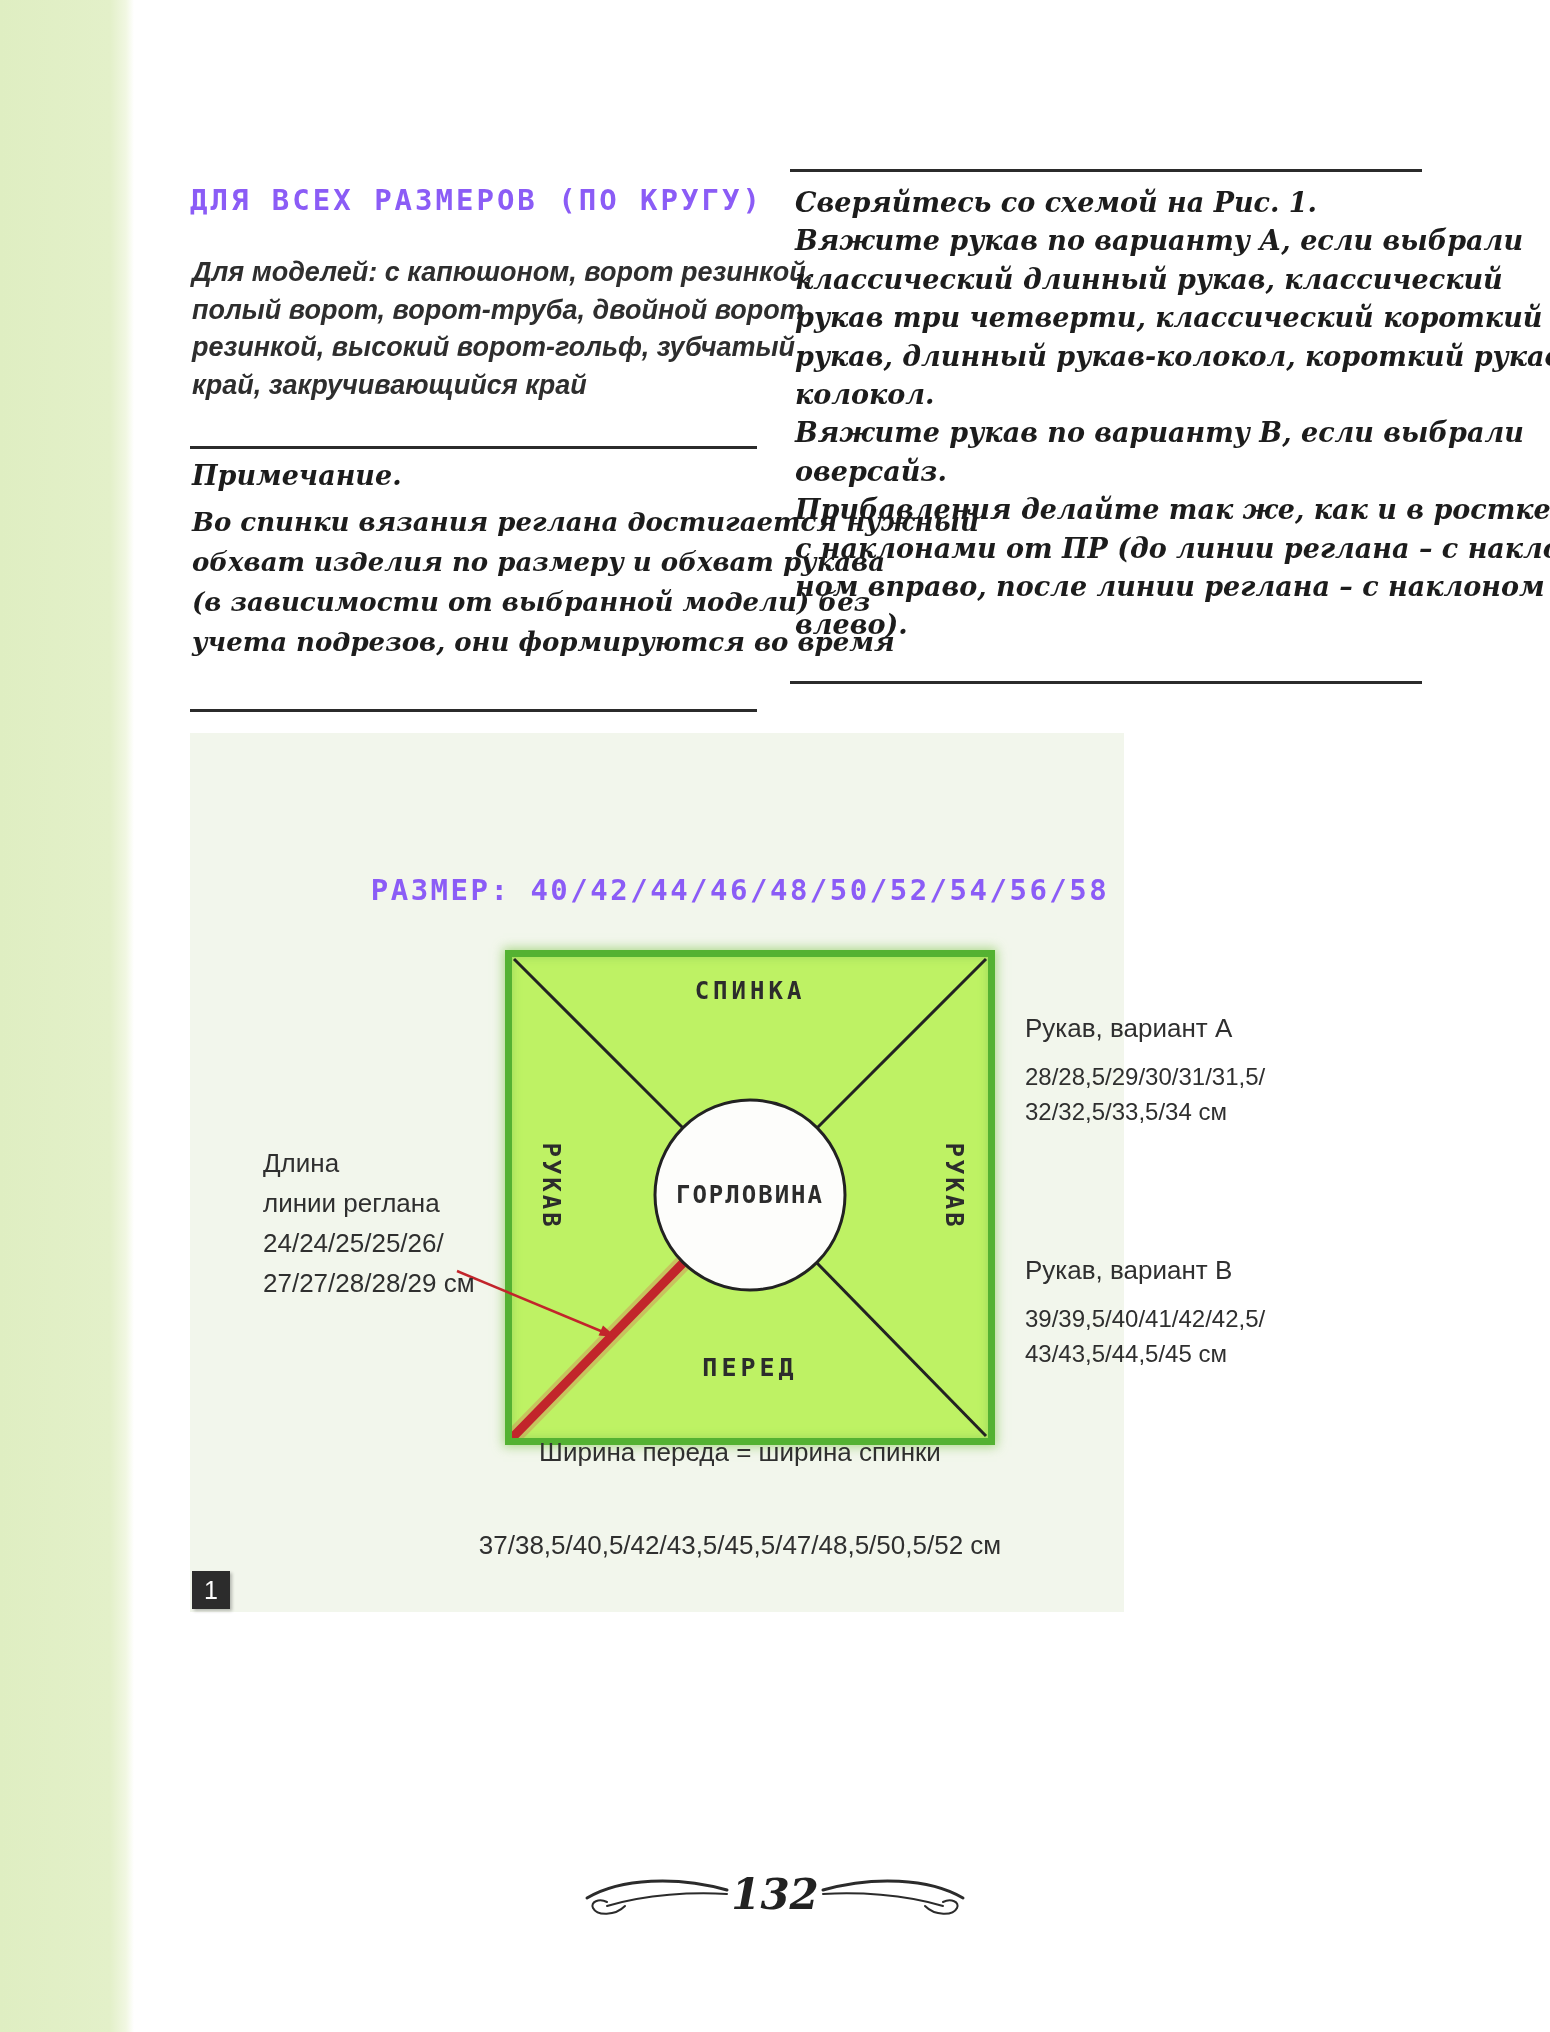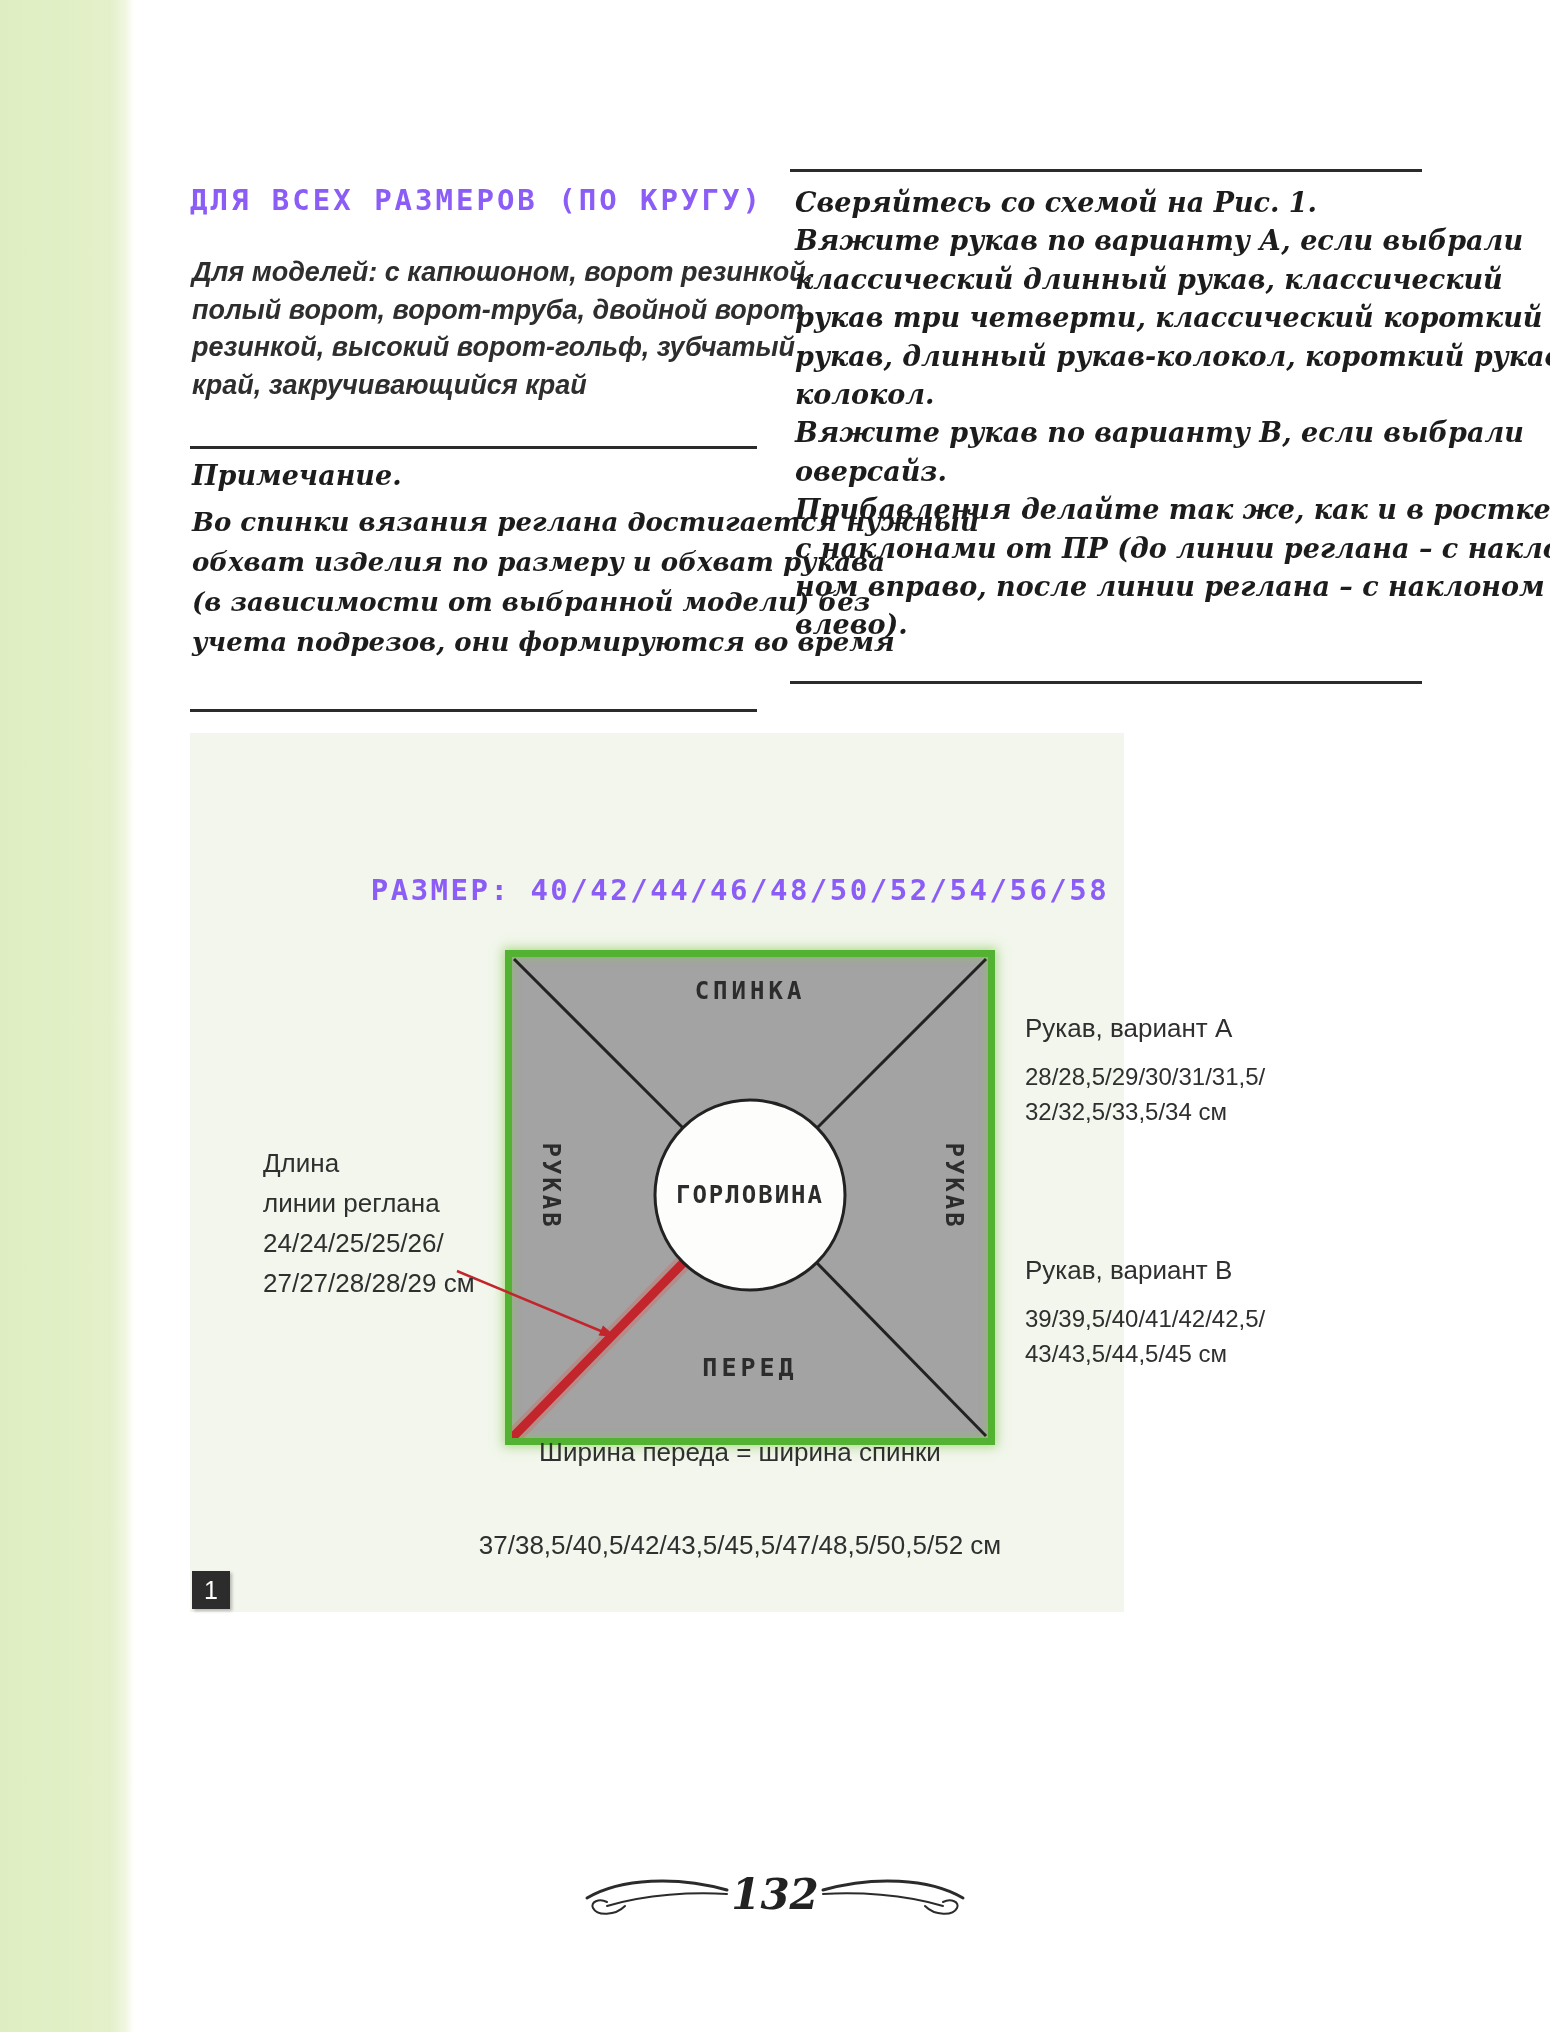--- a/index.html
+++ b/index.html
@@ -31,21 +31,21 @@
   .rule-l1{left:190px;top:446px;width:567px;}
   .rule-l2{left:190px;top:709px;width:567px;}
   .rule-r1{left:790px;top:169px;width:632px;}
   .rule-r2{left:790px;top:681px;width:632px;}
 
   
   .panel{left:190px;top:733px;width:934px;height:879px;background:#f2f6ec;}
   .center-line{left:155px;width:790px;text-align:center;}
   .size-title{top:140px;font-size:29px;letter-spacing:2.5px;}
 
-  .square{left:315px;top:217px;width:476px;height:481px;background:#a3a3a3;
+  .square{left:315px;top:217px;width:476px;height:481px;background:#bef264;
     border:7px solid #54b232;
     box-shadow:0 0 10px 2px rgba(137,201,88,.65), inset 0 0 8px 1px rgba(137,201,88,.55);}
   .square svg{position:absolute;left:0;top:0;}
 
   .sq-label{position:absolute;left:0;width:100%;text-align:center;
     font-family:"DejaVu Sans Mono",monospace;font-weight:700;color:#2c2c2c;}
   .lbl-back{top:20px;font-size:24px;letter-spacing:4px;}
   .lbl-neck{top:224px;font-size:24px;letter-spacing:2px;}
   .lbl-front{top:396px;font-size:25px;letter-spacing:4px;}
   .vwrap{position:absolute;width:200px;height:28px;display:flex;justify-content:center;

